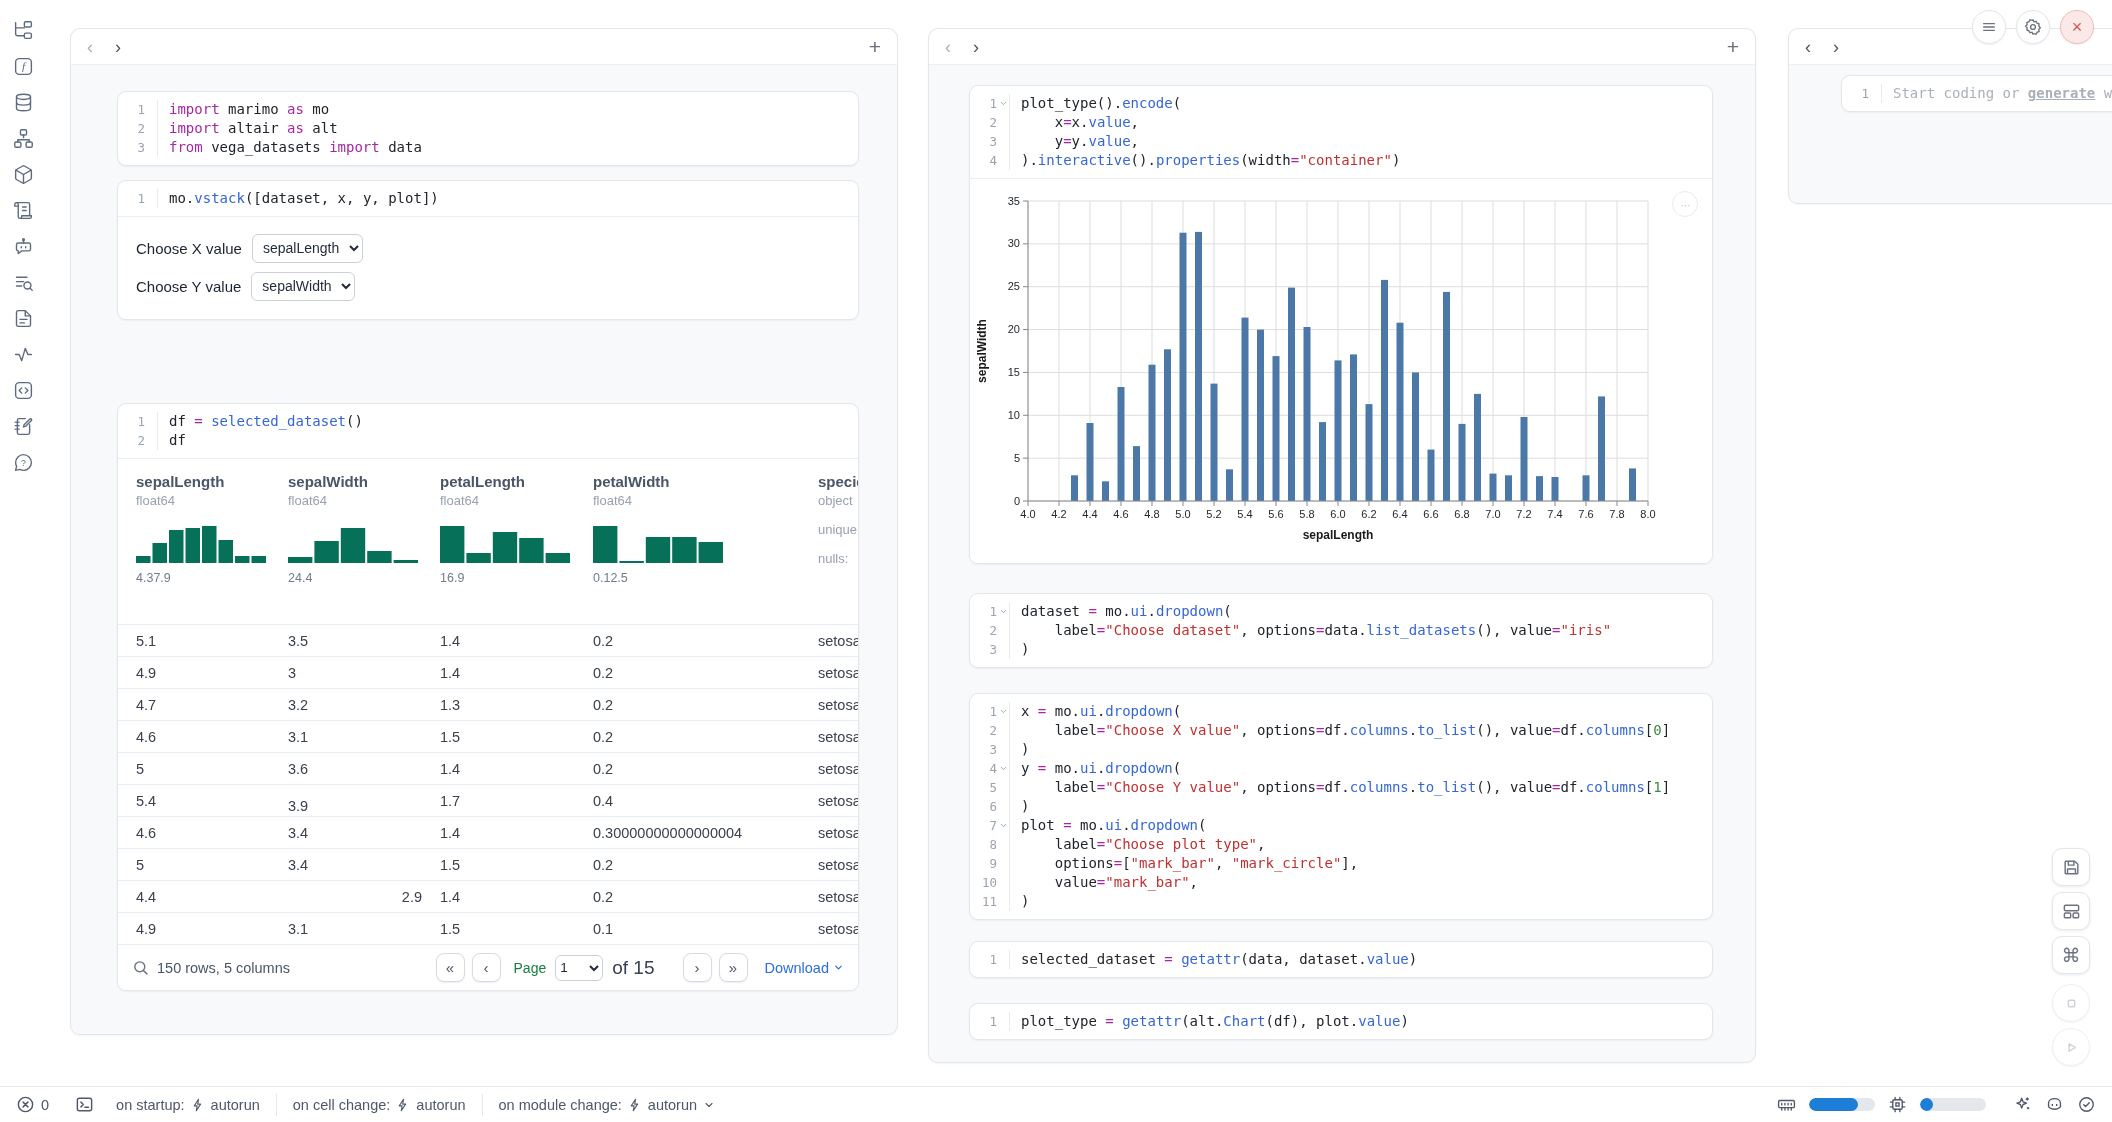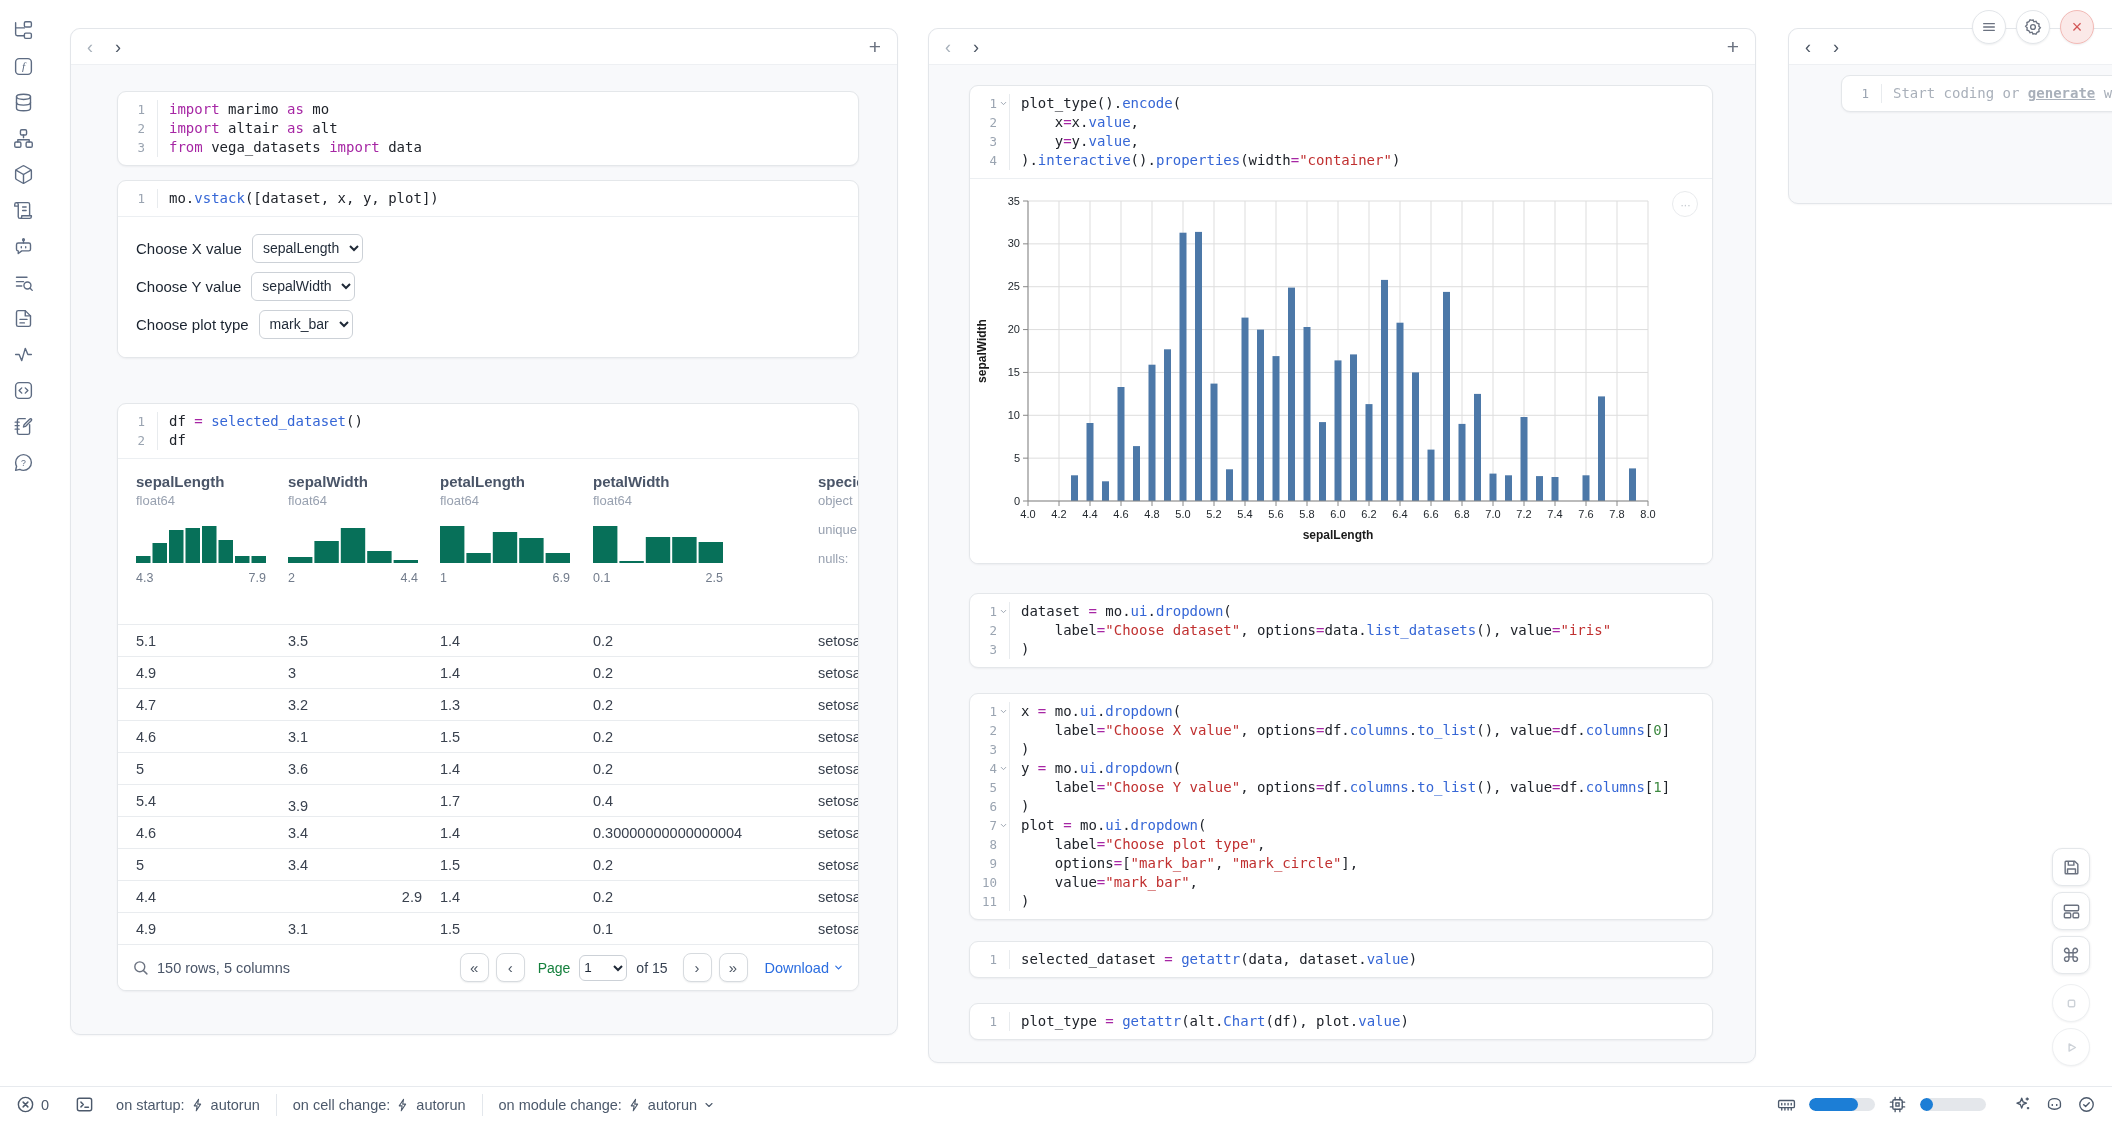--- a/index.html
+++ b/index.html
@@ -36,32 +36,32 @@
   select.ctl { height:29px; border:1px solid #ccd1d7; border-radius:6px; background:#fff; font-size:14px; color:#1f2937; padding:0 6px; font-family:"Liberation Sans",sans-serif; }
   select.ctl.wide { width:234px; }
 
   
   .tbl-wrap { overflow:hidden; width:100%; }
   .tbl-head { display:flex; height:165px; }
   .th-col { padding:14px 0 0 18px; flex:none; }
   .th-name { font-size:15px; font-weight:bold; color:#4a5568; }
   .th-dtype { font-size:13px; color:#98a1b0; margin-top:3px; }
   .th-hist { margin-top:9px; }
-  .th-minmax { width:130px; display:flex; justify-content:space-between; font-size:12.5px; color:#727c8c; margin-top:4px; }
+  .th-minmax { width:130px; display:flex; justify-content:flex-start; font-size:12.5px; color:#727c8c; margin-top:4px; }
   .th-extra { font-size:13px; color:#98a1b0; margin-top:14px; }
   .tr { display:flex; height:32px; align-items:center; border-top:1px solid #e9ecef; font-size:14.5px; color:#39414e; }
   .td { padding-left:18px; flex:none; white-space:nowrap; overflow:hidden; }
 
   .tbl-footer { height:46px; border-top:1px solid #e9ecef; display:flex; align-items:center; padding:0 14px; color:#4a5568; font-size:14.5px; }
   .tf-summary { margin-left:8px; }
   .pager { margin-left:auto; display:flex; align-items:center; gap:7px; }
   .pg-btn { width:29px; height:29px; border:1px solid #d7dbdf; border-radius:8px; background:#fff; display:flex; align-items:center; justify-content:center; color:#4b5563; font-size:15px; box-shadow:0 1px 1.5px rgba(16,24,40,.07); cursor:pointer; }
   .pg-label { margin:0 2px 0 6px; font-size:14px; color:#15803d; }
   select.pg-select { height:26px; width:48px; border:1px solid #ccd1d7; border-radius:6px; font-size:13.5px; color:#1f2937; background:#fff; }
-  .pg-of { margin:0 8px 0 2px; font-size:14px; color:#374151; }
+  .pg-of { margin:0 21px 0 2px; font-size:19px; color:#374151; }
   .download { display:flex; align-items:center; gap:4px; color:#2b6de0; font-size:14.5px; margin-left:10px; cursor:pointer; }
 
   
   .chart-out { position:relative; padding:6px 0 2px 2px; }
   .vega-menu { position:absolute; right:14px; top:12px; width:26px; height:26px; border:1px solid #e6e8eb; border-radius:50%; background:#fff; color:#c2c7cd; display:flex; align-items:center; justify-content:center; font-size:13px; letter-spacing:-1px; opacity:.9; cursor:pointer; }
   svg.chart text { font-family:"Liberation Sans",sans-serif; }
 
   
   .ph { color:#a9b0ba; } .phu { color:#a9b0ba; text-decoration:underline; font-weight:bold; }
 
@@ -202,24 +202,20 @@
           </div>
         </div>
       <div class="output ctl-out" id="controls-out">
           <div class="ctl-row">
             <span class="ctl-label">Choose X value</span>
             <select class="ctl"><option>sepalLength</option></select>
           </div>
           <div class="ctl-row">
             <span class="ctl-label">Choose Y value</span>
             <select class="ctl"><option>sepalWidth</option></select>
-          </div>
-          <div class="ctl-row">
-            <span class="ctl-label">Choose plot type</span>
-            <select class="ctl"><option>mark_bar</option></select>
           </div>
         </div>
     </div>
     <div class="cell" style="left:46px; top:374px; width:742px;">
       <div class="codeblock">
           <div class="cl">
             <span class="ln">
               <span class="num">1</span>
               <span class="fold"></span>
             </span>

